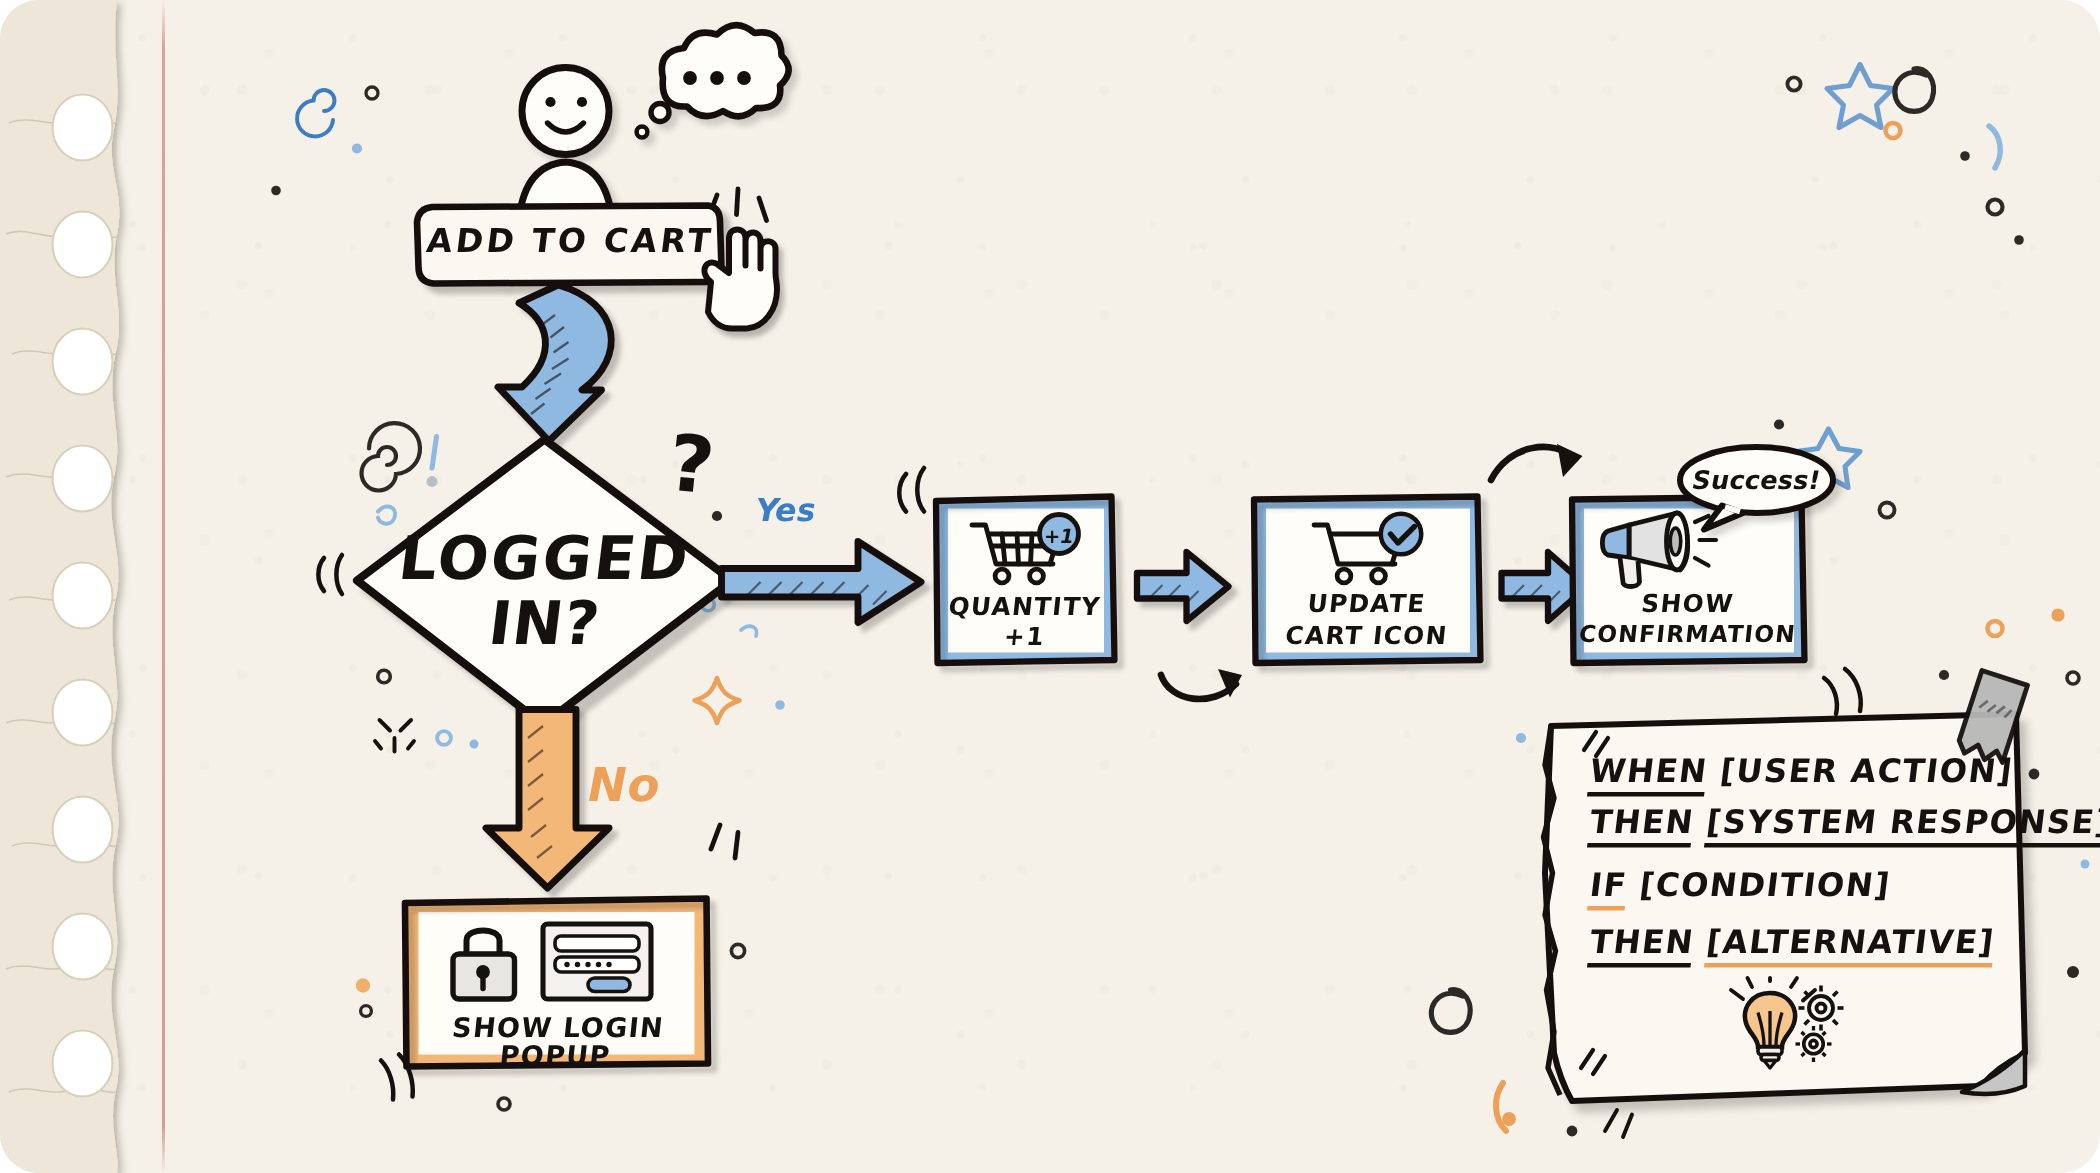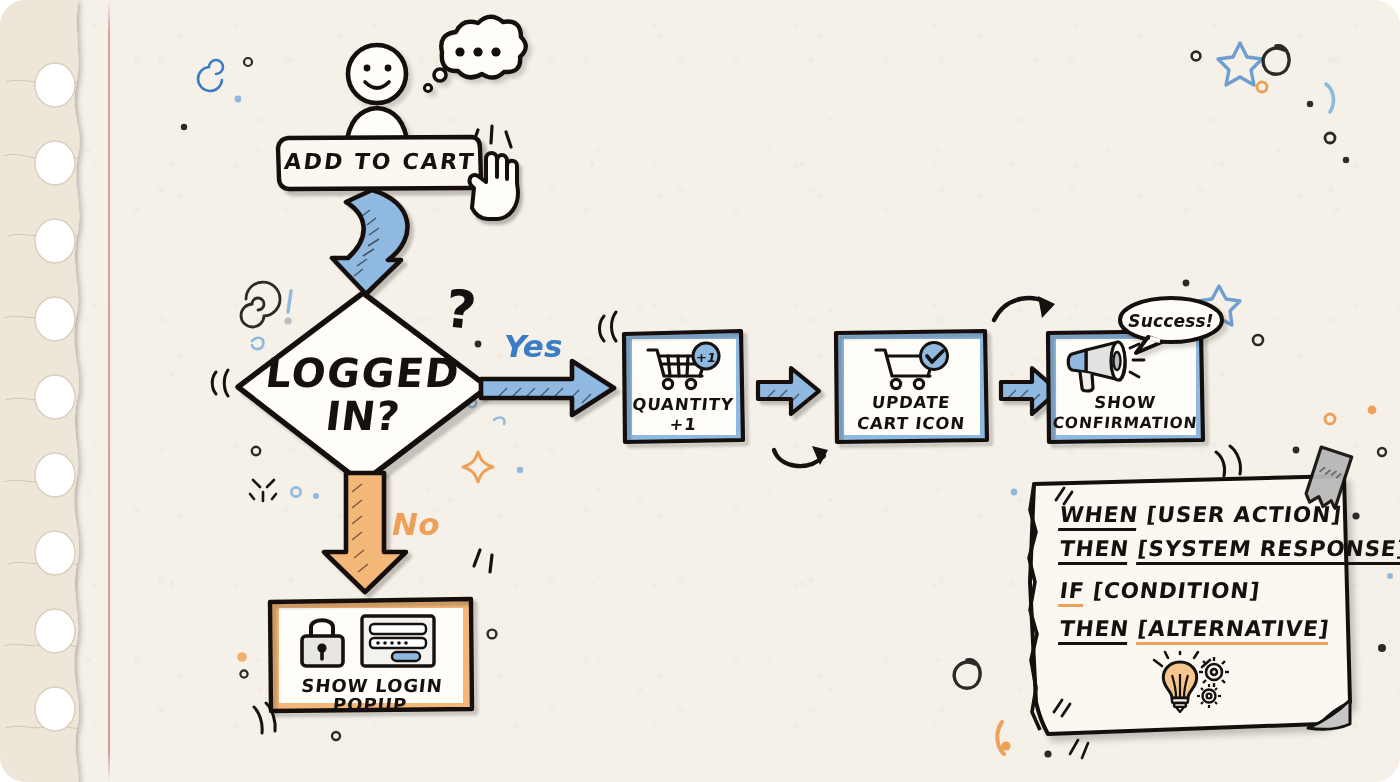--- a/index.html
+++ b/index.html
@@ -43,21 +43,21 @@
   .btnlabel{
     position:absolute;left:0;right:0;text-align:center;
     font-size:22px;font-weight:700;letter-spacing:.10em;color:#14110f;
     transform:skewX(-7deg);
   }
   .diamondlabel{
     position:absolute;left:0;right:0;text-align:center;
     font-weight:700;color:#14110f;transform:skewX(-7deg);
     letter-spacing:.04em;
   }
-  .yeslbl{font-size:31px;font-weight:700;color:#3b7dc4;font-style:italic;letter-spacing:.01em;text-align:right;}
+  .yeslbl{font-size:21px;font-weight:700;color:#3b7dc4;font-style:italic;letter-spacing:.01em;text-align:right;}
   .nolbl{font-size:31px;font-weight:700;color:#eda158;font-style:italic;letter-spacing:.01em;}
   .successlbl{
     font-size:17px;font-weight:700;font-style:italic;color:#14110f;
     letter-spacing:.01em;text-align:center;
   }
   
   .noteline{
     position:absolute;
     font-size:21.5px;font-weight:700;letter-spacing:.045em;
     color:#14110f;white-space:nowrap;transform:skewX(-7deg);

